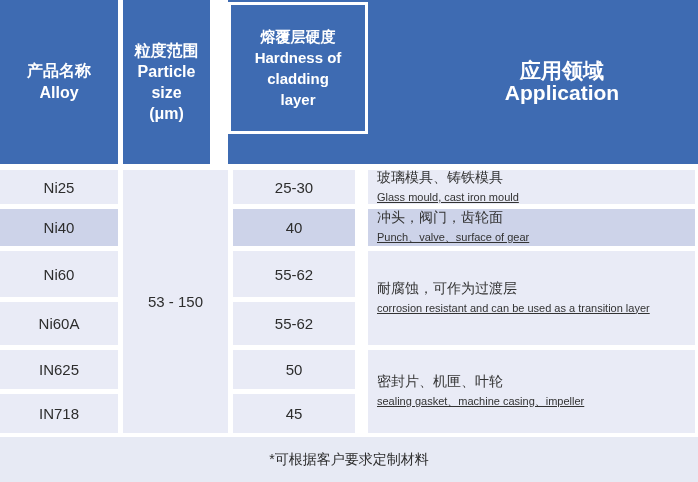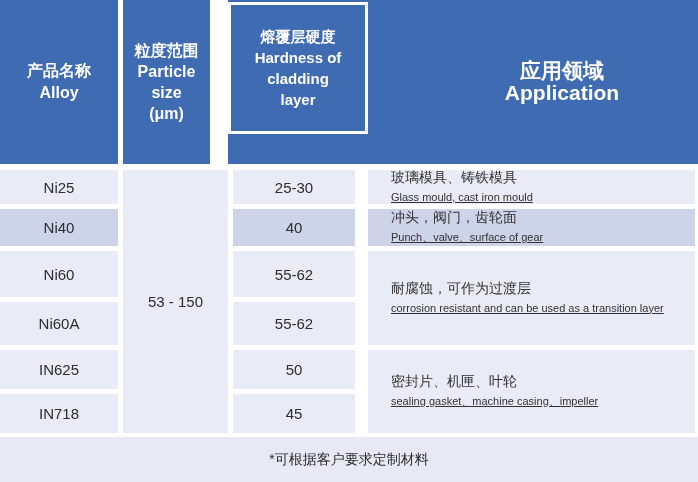--- a/index.html
+++ b/index.html
@@ -33,21 +33,21 @@
   .cell{
     position:absolute;display:flex;align-items:center;justify-content:center;
     background:var(--row-light,#e9ebf6);color:var(--text-dark,#2d2d2d);font-size:15px;
   }
   .dark{background:var(--row-dark,#cdd3e9);}
   .c1{left:0;width:118px;}
   .c2{left:123px;width:105px;}
   .c3{left:233px;width:122px;}
   .c4{
     left:368px;width:327px;flex-direction:column;align-items:flex-start;justify-content:center;
-    padding:2px 23px;box-sizing:border-box;text-align:left;color:#333;
+    padding:2px 9px;box-sizing:border-box;text-align:left;color:#333;
   }
   .c4 .cn{font-size:14px;line-height:19px;}
   .c4 .en{font-size:11px;line-height:20px;text-decoration:underline;}
   .r1{top:170px;height:34px;}
   .r2{top:209px;height:37px;}
   .r3{top:251px;height:46px;text-align:center;}
   .r4{top:302px;height:43px;}
   .r5{top:350px;height:39px;}
   .r6{top:394px;height:39px;}
   .m34{top:251px;height:94px;}

